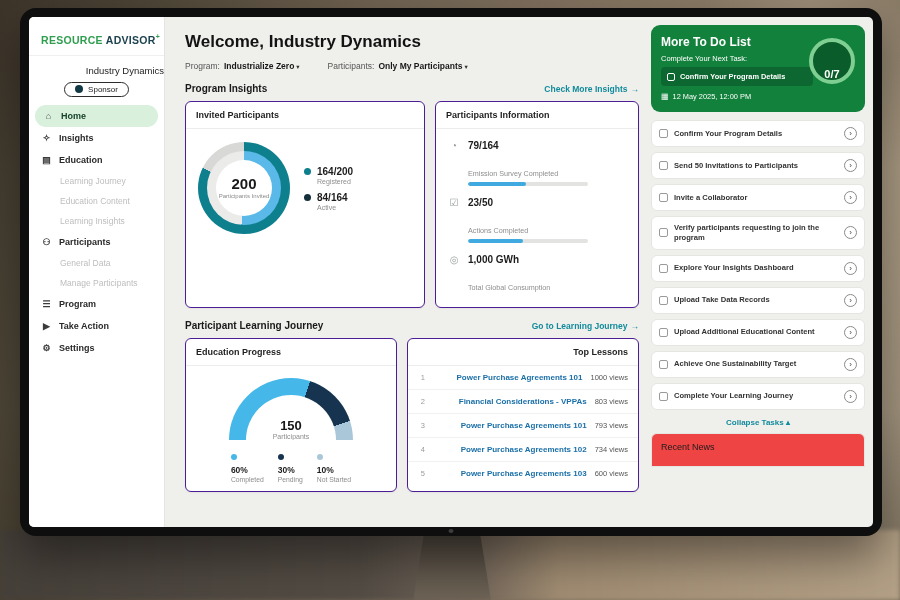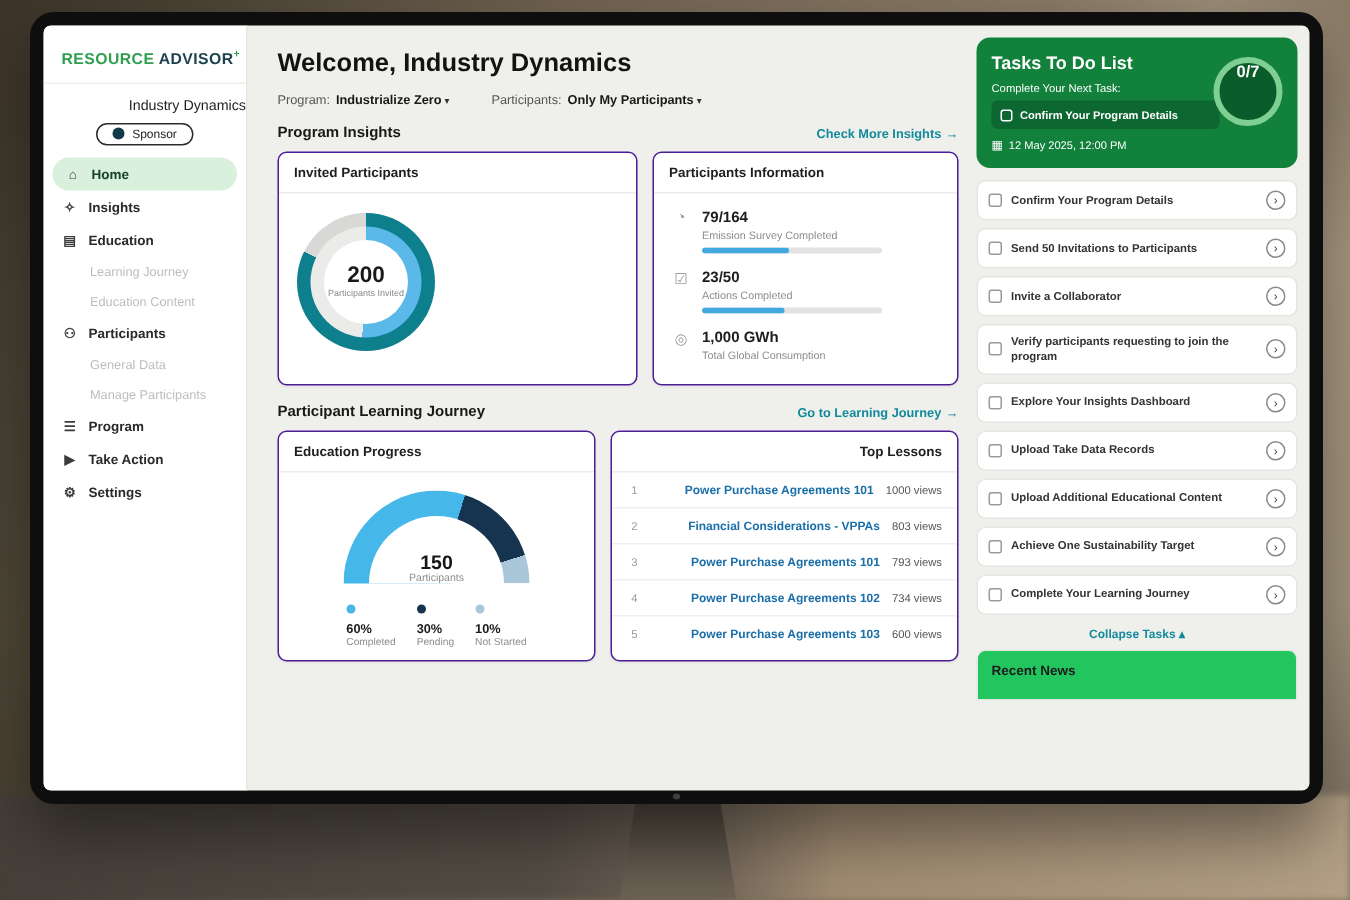--- a/index.html
+++ b/index.html
@@ -69,21 +69,21 @@
   .ld-registered { background:#0d7f8d; } .ld-active { background:#14303c; }
   .leg-val { font-size:10px; font-weight:bold; color:#1c1c1c; }
   .leg-lab { font-size:7px; color:#8d8d8d; margin-top:1px; }
 
   
   .card-info { flex:1; min-width:0; }
   .info-body { padding:11px 12px 4px; }
   .stat { display:flex; gap:8px; margin-bottom:11px; }
   .stat-icon { font-size:10px; color:#9aa0a0; width:12px; text-align:center; flex-shrink:0; }
   .stat-val { font-size:10px; font-weight:bold; color:#1c1c1c; }
-  .stat-lab { font-size:7.2px; color:#8d8d8d; margin-top:1px; }
+  .stat-lab { font-size:7.2px; color:#8d8d8d; margin-top:18px; }
   .bar { width:120px; height:4px; background:#e3e3e1; border-radius:2px; margin-top:4px; overflow:hidden; }
   .bar-fill { height:100%; background:#3fa9e0; border-radius:2px; }
 
   
   .card-edu { width:212px; flex-shrink:0; }
   .edu-body { padding:12px 10px 8px; display:flex; flex-direction:column; align-items:center; }
   .gauge { position:relative; width:124px; height:62px; overflow:hidden; }
   .gauge::before { content:''; position:absolute; left:0; top:0; width:124px; height:124px; border-radius:50%;
     background:conic-gradient(from 270deg,#45b7e8 0 108deg,#16344f 108deg 162deg,#a9c7d9 162deg 180deg,#f2f2f0 180deg 360deg); }
   .gauge::after { content:''; position:absolute; left:17px; top:17px; width:90px; height:90px; border-radius:50%; background:#fff; }
@@ -109,31 +109,31 @@
   .todo-col { width:222px; flex-shrink:0; padding:8px 8px 0 0; }
   .todo-green { position:relative; background:#12813c; border-radius:9px; padding:10px 10px 11px; color:#fff; }
   .todo-title { font-size:12px; font-weight:bold; }
   .todo-sub { font-size:7.5px; margin-top:5px; }
   .todo-next { margin-top:4px; background:#0d6730; border-radius:4px; padding:5px 6px; display:flex; gap:5px;
     align-items:center; font-size:7.4px; font-weight:bold; width:152px; cursor:pointer; }
   .cbx-w { width:8px; height:8px; border:1px solid #fff; border-radius:2px; flex-shrink:0; }
   .todo-date { margin-top:6px; font-size:7.4px; display:flex; gap:4px; align-items:center; }
   .cal { font-size:8px; }
   .todo-ring { position:absolute; top:13px; right:10px; width:46px; height:46px; border-radius:50%;
-    border:4px solid #7fcf92; background:#0a5c2b; display:flex; align-items:flex-start; justify-content:center;
+    border:4px solid #7fcf92; background:#0a5c2b; display:flex; align-items:flex-end; justify-content:center;
     font-size:11px; font-weight:bold; }
   .tasks { margin-top:8px; display:flex; flex-direction:column; gap:5px; }
   .task { background:#fff; border:1px solid #e5e5e1; border-radius:6px; padding:6px 7px; display:flex;
     align-items:center; gap:6px; cursor:pointer; }
   .task-cbx { width:9px; height:9px; border:1px solid #9a9a9a; border-radius:2px; flex-shrink:0; }
   .task-label { flex:1; font-size:7.6px; font-weight:bold; color:#333; line-height:1.3; }
   .task-chev { width:13px; height:13px; border:1px solid #8a8a8a; border-radius:50%; display:flex; align-items:center;
     justify-content:center; font-size:8px; color:#444; flex-shrink:0; }
   .collapse { text-align:center; font-size:8px; font-weight:bold; color:#128a9c; margin:8px 0 6px; cursor:pointer; }
-  .news { background:#22c55e; border:1px solid #e5e5e1; border-radius:6px 6px 0 0; padding:8px 9px 14px; font-size:9px; font-weight:bold; color:#1c1c1c; }
+  .news { background:#ef4444; border:1px solid #e5e5e1; border-radius:6px 6px 0 0; padding:8px 9px 14px; font-size:9px; font-weight:normal; color:#1c1c1c; }
 </style>
 </head>
 <body>
 
 <div class="scene">
   <div class="bg"></div>
   <div class="desk"></div>
   <div class="stand"></div>
 
   <div class="monitor">
@@ -158,20 +158,23 @@
           <div class="nav-item">
               <span class="nicon">▤</span>
               <span>Education</span>
             </div>
           <div class="nav-item sub">
               <span>Learning Journey</span>
             </div>
           <div class="nav-item sub">
               <span>Education Content</span>
             </div>
+          <div class="nav-item sub">
+              <span>Learning Insights</span>
+            </div>
           <div class="nav-item">
               <span class="nicon">⚇</span>
               <span>Participants</span>
             </div>
           <div class="nav-item sub">
               <span>General Data</span>
             </div>
           <div class="nav-item sub">
               <span>Manage Participants</span>
             </div>
@@ -208,20 +211,36 @@
         </div>
 
         <div class="cards">
           <div class="card card-invited">
             <div class="card-h">Invited Participants</div>
             <div class="inv-body">
               <div class="donut">
                 <div class="donut-center">
                   <div class="dv">200</div>
                   <div class="dl">Participants Invited</div>
+                </div>
+              </div>
+              <div>
+                <div class="leg-item">
+                  <span class="leg-dot ld-registered"></span>
+                  <span>
+                      <div class="leg-val">164/200</div>
+                  <div class="leg-lab">Registered</div>
+                    </span>
+                </div>
+                <div class="leg-item">
+                  <span class="leg-dot ld-active"></span>
+                  <span>
+                      <div class="leg-val">84/164</div>
+                  <div class="leg-lab">Active</div>
+                    </span>
                 </div>
               </div>
             </div>
           </div>
 
           <div class="card card-info">
             <div class="card-h">Participants Information</div>
             <div class="info-body">
               <div class="stat">
                 <span class="stat-icon">◔</span>
@@ -323,21 +342,21 @@
                 <span class="l-title">Power Purchase Agreements 103</span>
                 <span class="l-views">600 views</span>
               </div>
             </div>
           </div>
         </div>
       </main>
 
       <section class="todo-col">
         <div class="todo-green">
-          <div class="todo-title">Tasks To Do List</div>
+          <div class="todo-title">More To Do List</div>
           <div class="todo-sub">Complete Your Next Task:</div>
           <div class="todo-next">
             <span class="cbx-w"></span>
             <span>Confirm Your Program Details</span>
           </div>
           <div class="todo-date">
             <span class="cal">▦</span>
             <span>12 May 2025, 12:00 PM</span>
           </div>
           <div class="todo-ring">

